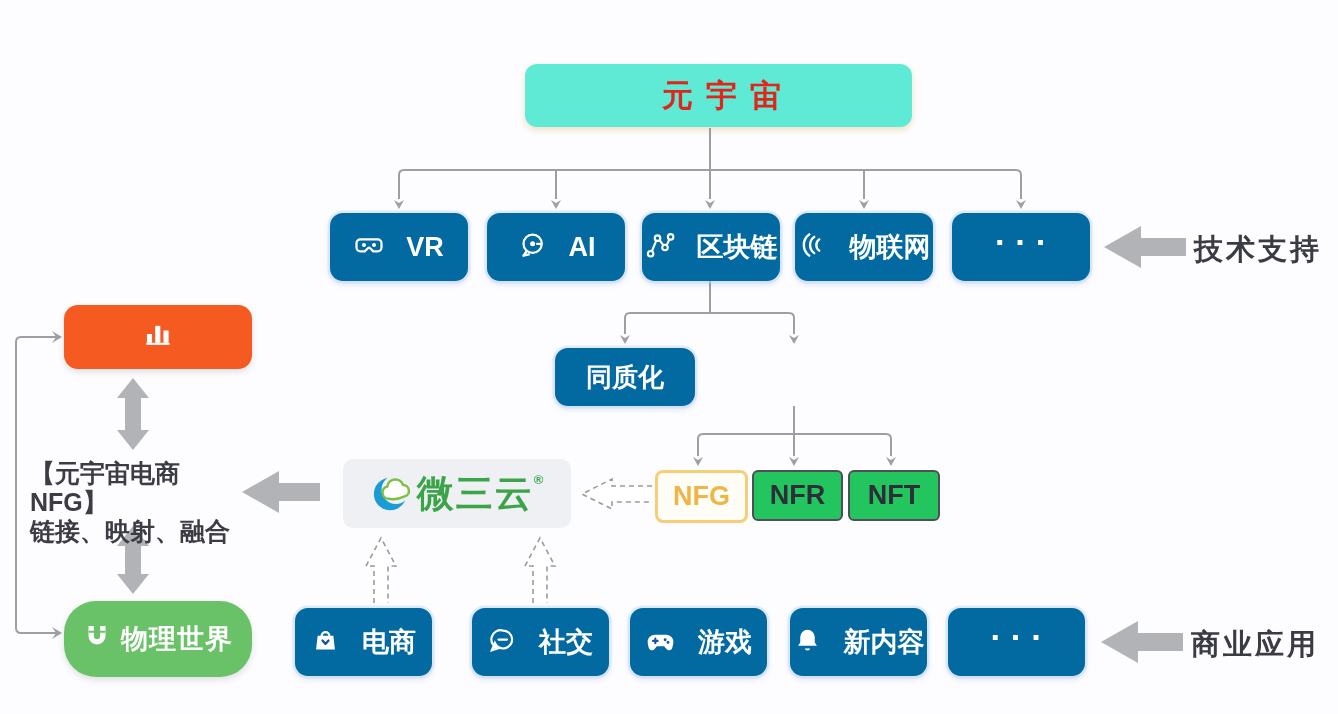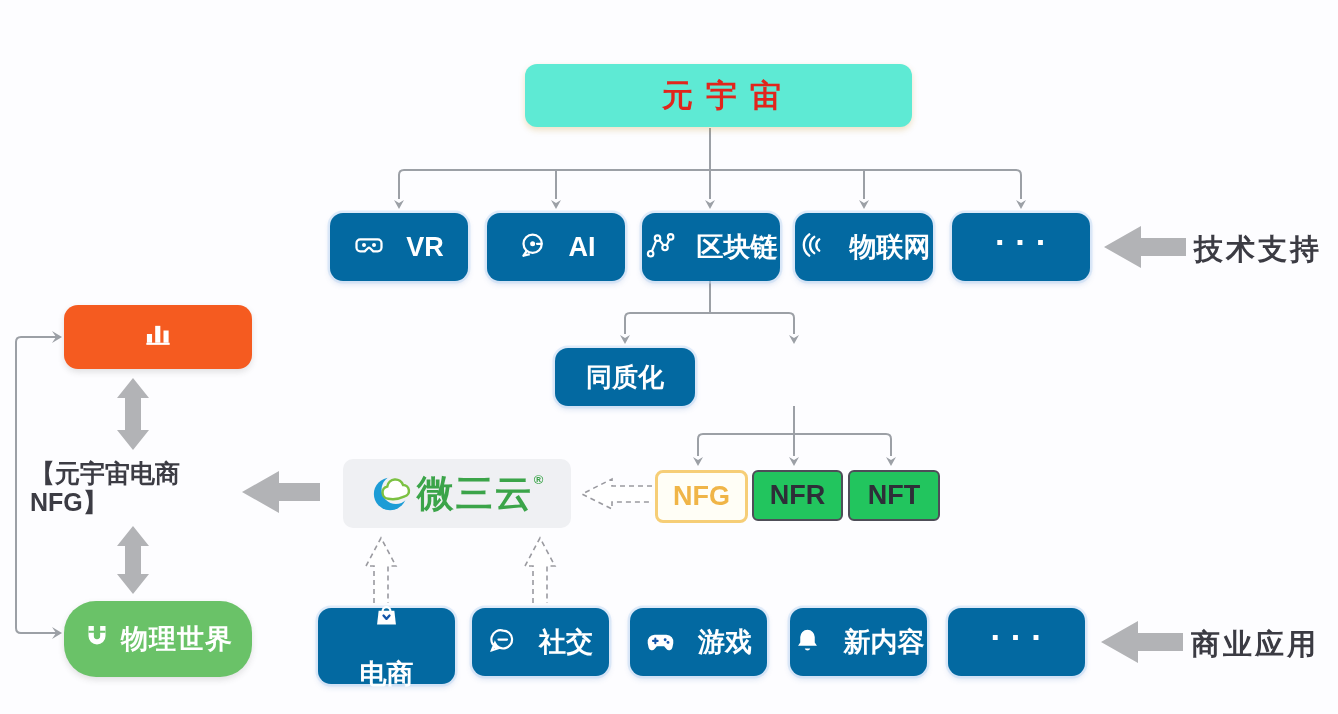--- a/index.html
+++ b/index.html
@@ -171,31 +171,32 @@
     <span><svg viewBox="0 0 24 24" width="28" height="28" fill="#fff">
           <rect x="2.5" y="12" width="4.4" height="7.5"></rect>
           <rect x="9.6" y="5" width="4.4" height="14.5"></rect>
           <rect x="16.7" y="9" width="4.4" height="10.5"></rect>
           <rect x="2" y="19.5" width="20" height="1.8"></rect>
         </svg></span>
   </div>
 
   <div class="abs bridge" style="left:30px;top:459px;width:226px;">
     <div>【元宇宙电商NFG】</div>
+    <div>链接、映射、融合</div>
   </div>
 
   <div class="abs world physical" style="left:64px;top:601px;width:188px;height:76px;border-radius:32px;">
     <span><svg viewBox="0 0 24 24" width="28" height="28" fill="none">
           <path d="M7,3.5 v8.5 a5,5 0 0 0 10,0 V3.5" stroke="#fff" stroke-width="4.6"></path>
           <path d="M4.8,8.4 h4.6 M14.6,8.4 h4.6" stroke="#6AC268" stroke-width="1.6"></path>
         </svg></span>
     <span>物理世界</span>
   </div>
 
-  <div class="abs node" style="left:318px;top:608px;width:137px;height:76px;flex-direction:column;">
+  <div class="abs node" style="left:295px;top:608px;width:137px;height:68px;">
     <span><svg viewBox="0 0 24 24" width="29" height="29">
           <path d="M5.5,8 h13 l1.3,11.5 h-15.6 z" fill="#fff"></path>
           <path d="M8.8,8.2 a3.2,3.2 0 0 1 6.4,0" fill="none" stroke="#fff" stroke-width="1.8"></path>
           <path d="M9.5,12 l2.5,2.8 2.5,-2.8" fill="none" stroke="#1254A9" stroke-width="1.9" stroke-linecap="round" stroke-linejoin="round"></path>
         </svg></span>
     <span class="lbl">电商</span>
   </div>
 
   <div class="abs node" style="left:472px;top:608px;width:137px;height:68px;">
     <span><svg viewBox="0 0 24 24" width="29" height="29">

